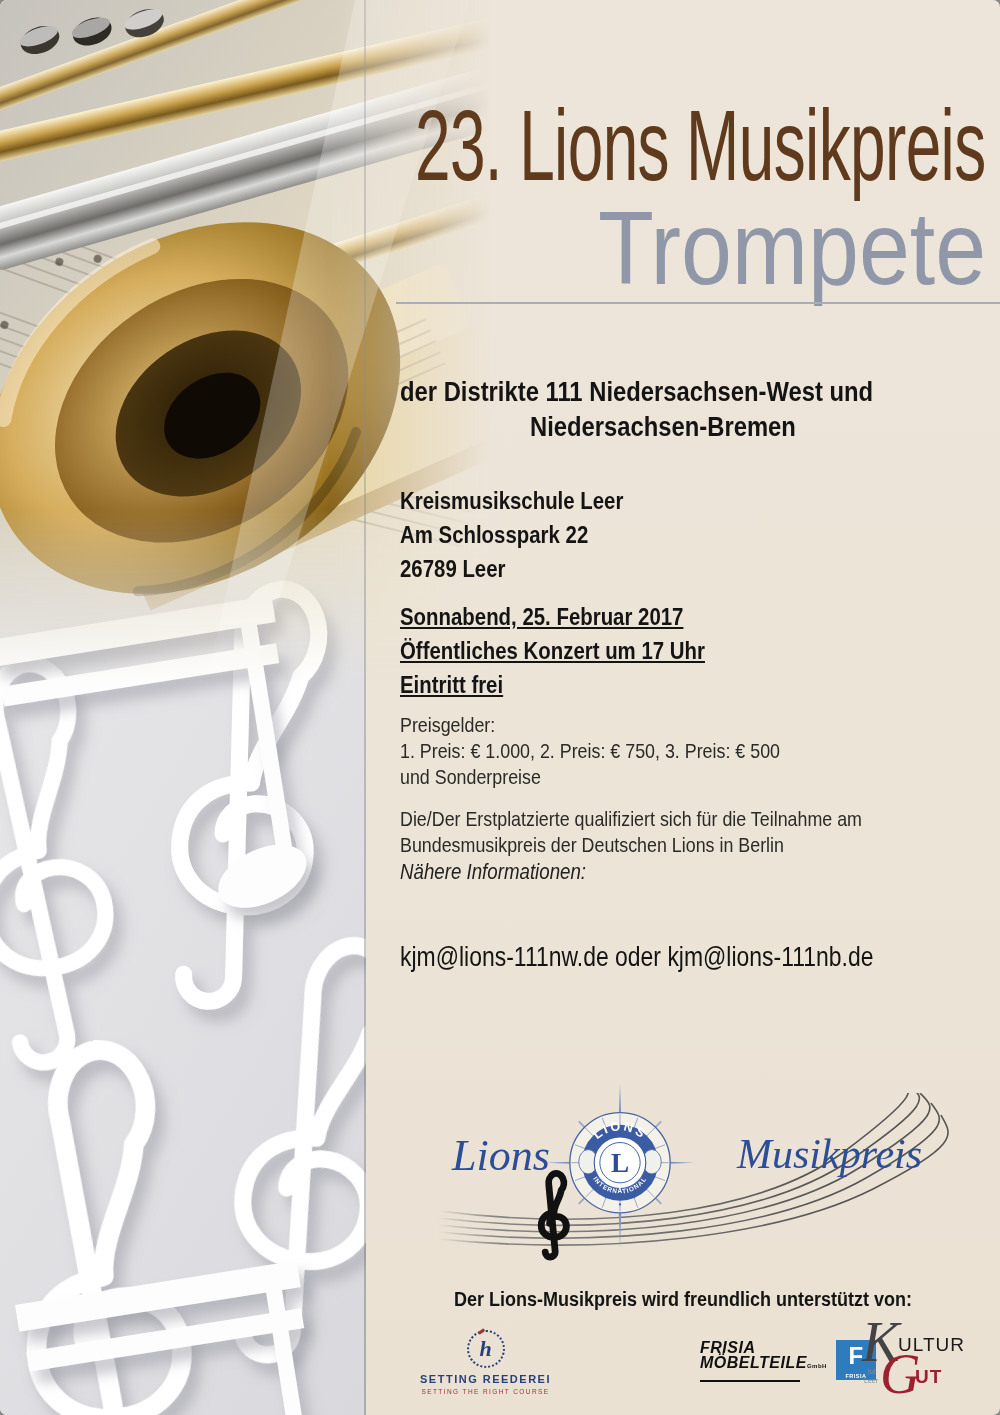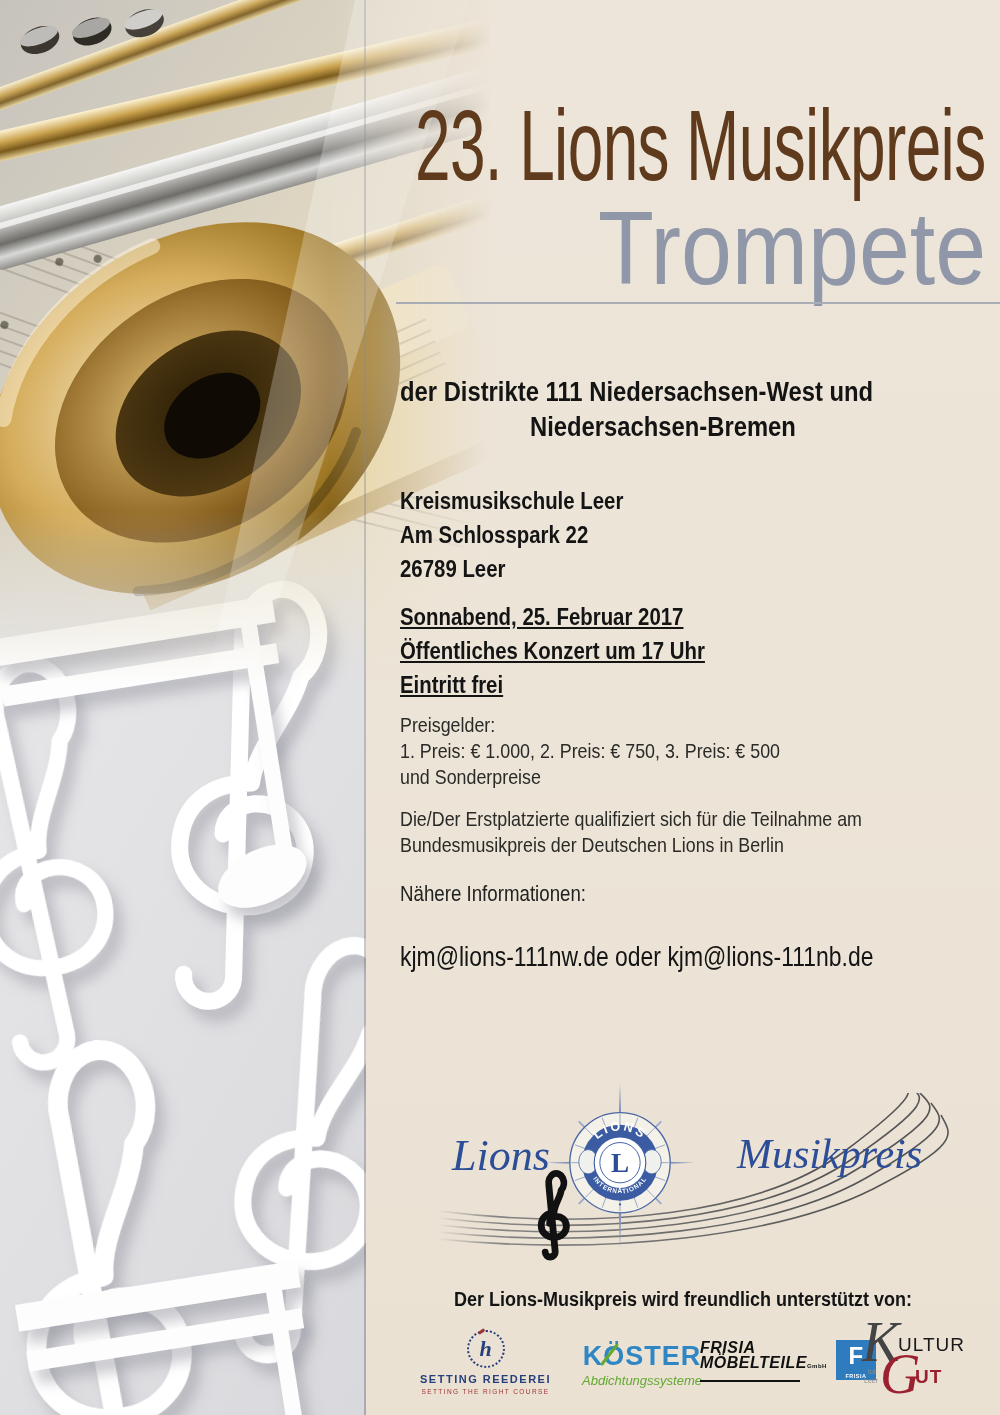--- a/index.html
+++ b/index.html
@@ -1,19 +1,20 @@
 <!DOCTYPE html>
 <html><head>
 <meta charset="utf-8">
 <style>
   html,body{margin:0;padding:0;background:#888;}
   #poster{
     position:relative;width:1000px;height:1415px;margin:0 auto;overflow:hidden;
     background:linear-gradient(180deg,#ede5d9 0%,#ece4d7 55%,#eae1d3 100%);
     font-family:"Liberation Sans",sans-serif;
+    border-radius:7px;
   }
   
   .strip{position:absolute;left:0;top:0;width:366px;height:1415px;overflow:hidden;z-index:0;
     background:linear-gradient(120deg,#ebebec 0%,#e2e2e5 55%,#d9d9dd 100%);}
   .strip svg{position:absolute;left:0;top:0;}
   .seam{position:absolute;left:364px;top:0;width:2px;height:1415px;z-index:5;
     background:linear-gradient(180deg,rgba(150,150,160,.35),rgba(110,115,125,.45));}
   
   .photo{position:absolute;left:0;top:0;width:490px;height:690px;z-index:2;
     -webkit-mask-image:linear-gradient(to bottom,#000 74%,transparent 99%);
@@ -27,21 +28,21 @@
   
   .cx{transform:scaleX(.85);transform-origin:0 0;white-space:nowrap;}
   .blk{position:absolute;left:400px;z-index:6;color:#1d1d1b;}
   .sub{top:374px;font-size:28px;font-weight:700;line-height:35px;color:#141414;}
   .sub .l2{margin-left:130px;}
   .venue{top:484px;font-size:24px;font-weight:700;line-height:34px;color:#141414;}
   .when{top:600px;font-size:24px;font-weight:700;line-height:34px;color:#141414;text-decoration:underline;}
   .para{font-size:21px;font-weight:400;line-height:26px;color:#2a2a28;}
   .prizes{top:712px;}
   .qual{top:806px;}
-  .info-h{top:881px;font-size:22px;color:#222;}
+  .info-h{top:859px;font-size:22px;color:#222;font-style:italic;}
   .mails{top:942px;font-size:27px;font-weight:400;color:#141414;}
   .webln{top:986px;}
   .webln .pre{font-size:22px;color:#2a2a28;}
   .webln .site{font-size:27px;font-weight:700;color:#141414;}
   
   .logo-word{position:absolute;top:1130px;font-family:"Liberation Serif",serif;font-style:italic;
     font-size:44px;color:#2c4d97;z-index:7;}
   .lw-l{left:452px;} .lw-r{left:737px;font-size:42px;}
   .swoosh{position:absolute;left:430px;top:1093px;z-index:6;}
   .emblem{position:absolute;left:545px;top:1083px;z-index:8;}
@@ -350,24 +351,20 @@
   </svg>
 
   <div class="supported">Der Lions-Musikpreis wird freundlich unterstützt von:</div>
 
   <div class="sponsor hart">
     <span class="ring"><i></i><span>h</span></span>
     <div class="nm">SETTING REEDEREI</div>
     <div class="tg">SETTING THE RIGHT COURSE</div>
   </div>
 
-  <div class="sponsor koe">
-    <span class="nm"><span>KÖSTER</span><span class="slash"></span></span>
-    <div class="tg">Abdichtungssysteme</div>
-  </div>
 
   <div class="sponsor fri">
     <div class="txt">
       <div class="r1">FRISIA</div>
       <div class="r2"><span>MÖBELTEILE</span><span class="gm">GmbH</span></div>
       <div class="ul"></div>
     </div>
     <div class="badge">
       <div class="f">F</div>
       <div class="bt">FRISIA</div>

